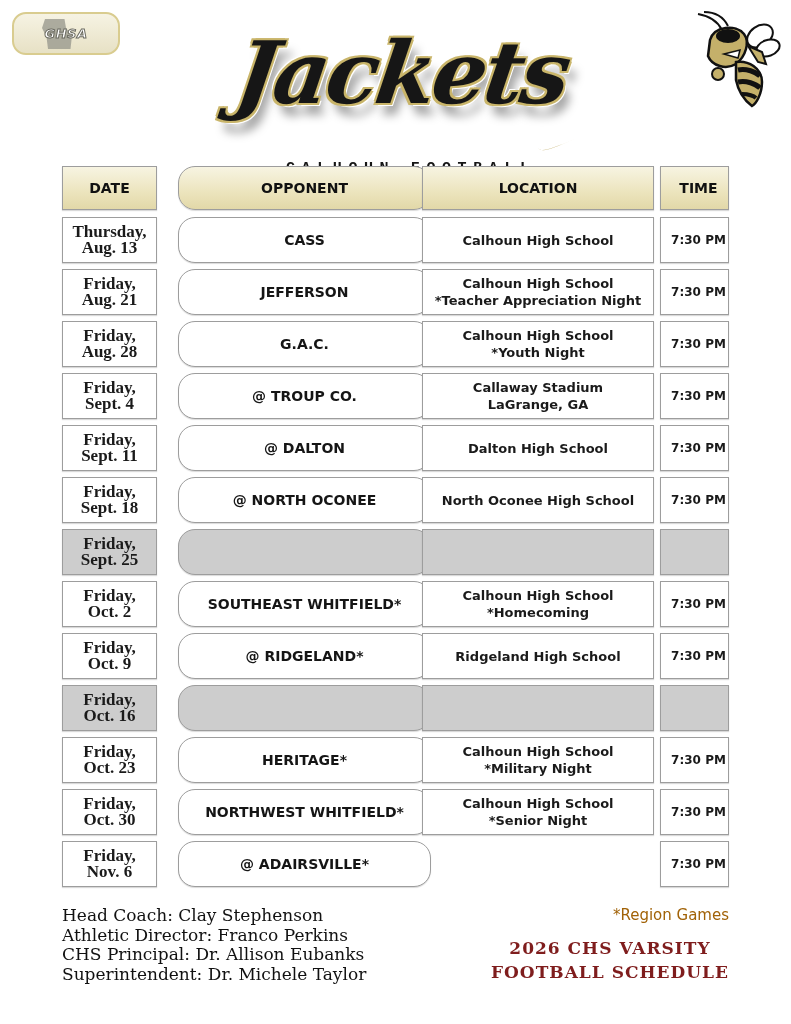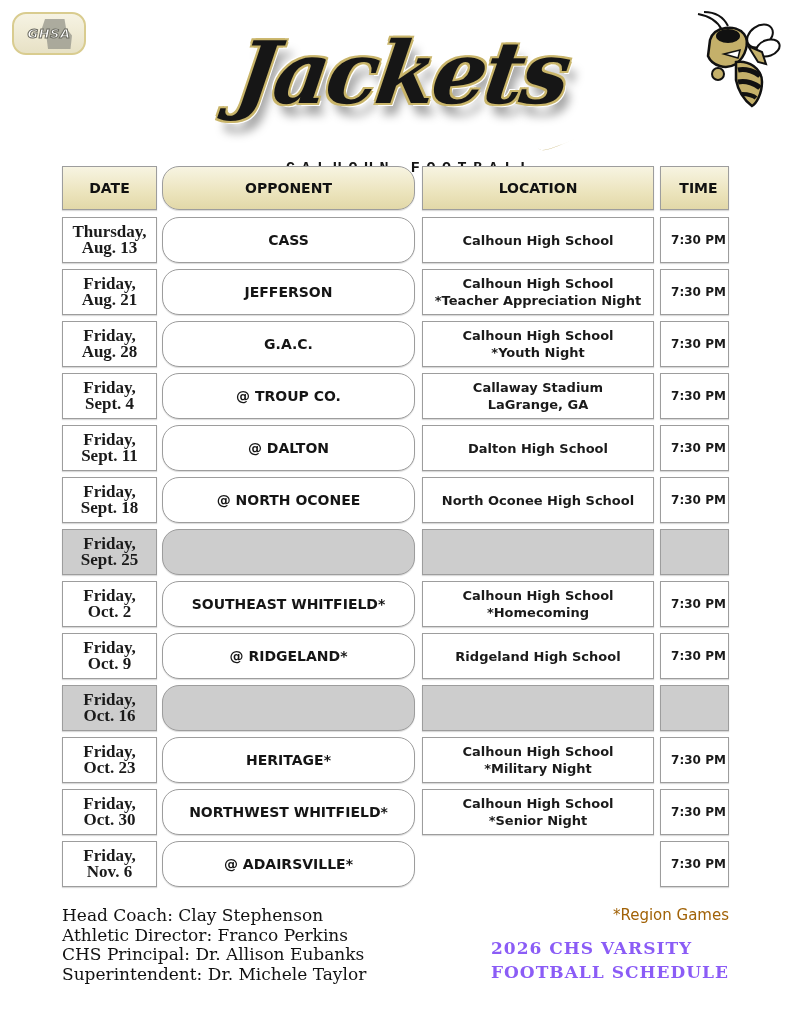--- a/index.html
+++ b/index.html
@@ -1,19 +1,19 @@
 <!DOCTYPE html>
 <html><head>
 <meta charset="utf-8">
 <style>
   html, body { margin: 0; padding: 0; background: #ffffff; }
   body { width: 791px; height: 1024px; position: relative; overflow: hidden; font-family: "DejaVu Sans", sans-serif; color: #111; }
 
   
-  .ghsa-logo { position: absolute; left: 12px; top: 12px; width: 74px; height: 43px; border-radius: 14px;
+  .ghsa-logo { position: absolute; left: 12px; top: 12px; width: 108px; height: 43px; border-radius: 14px;
     border: 2px solid #d9cc8f; background: linear-gradient(#f6f3e3, #e7e1c5); box-sizing: border-box;
     display: flex; align-items: center; justify-content: center; }
   .ghsa-logo .state { position: absolute; width: 30px; height: 30px; background: #9a9a8e; left: 28px; top: 5px;
     clip-path: polygon(10% 0, 75% 0, 80% 30%, 100% 55%, 95% 100%, 20% 100%, 15% 60%, 0 30%); opacity: 0.8; }
   .ghsa-logo .txt { position: relative; font-family: "DejaVu Sans", sans-serif; font-weight: bold; font-style: italic;
     font-size: 13px; color: #fff; -webkit-text-stroke: 1px #6a6a60; letter-spacing: 0.5px; }
 
   .jackets-title { position: absolute; left: 232px; top: 14px; width: 340px; height: 118px; text-align: center;
     font-family: "DejaVu Serif", serif; font-style: italic; font-weight: bold; font-size: 86px; line-height: 118px;
     color: #161616; letter-spacing: -3px;
@@ -26,36 +26,36 @@
 
   .mascot { position: absolute; left: 690px; top: 10px; width: 92px; height: 98px; }
 
   
   .sched { position: absolute; left: 62px; top: 166px; width: 667px; }
   .row { position: absolute; left: 0; height: 46px; width: 625px; }
   .cell { position: absolute; top: 0; height: 46px; box-sizing: border-box; border: 1px solid #9d9d9d;
     box-shadow: 0 1px 1px rgba(0,0,0,0.15); background: #fff; display: flex; flex-direction: column;
     align-items: center; justify-content: center; text-align: center; }
   .c-date { left: 0; width: 95px; }
-  .c-opp { left: 100px; width: 253px; border-radius: 17px; }
+  .c-opp { left: 116px; width: 253px; border-radius: 17px; }
   .c-loc { left: 360px; width: 232px; }
   .c-time { left: 598px; width: 69px; padding-left: 8px; }
   .hdr .cell { background: linear-gradient(#f7f4e2 0%, #ece4bd 60%, #e2d8a8 100%); height: 44px; }
   .hdr .cell span { font-weight: bold; font-size: 14px; color: #111; }
   .bye .cell { background: #cdcdcd; }
   .date-line { font-weight: bold; font-size: 17px; line-height: 16px; color: #1a1a1a; font-family: Liberation Serif, serif; }
   .opp-text { font-weight: bold; font-size: 14px; color: #151515; }
   .loc-line { font-weight: bold; font-size: 13px; line-height: 17px; color: #1a1a1a; }
   .time-text { font-weight: bold; font-size: 12px; color: #1a1a1a; }
 
   
   .staff { position: absolute; left: 62px; top: 906px; font-family: "DejaVu Serif", serif; font-size: 17px; line-height: 19.5px; color: #111; }
   .region-note { position: absolute; right: 62px; top: 906px; font-size: 15px; color: #a16207; }
-  .season-title { position: absolute; right: 62px; top: 936px; text-align: left; font-family: "DejaVu Serif", serif; font-weight: bold;
-    font-size: 17px; line-height: 24px; letter-spacing: 1px; color: #8b5cf6; }
+  .season-title { position: absolute; right: 62px; top: 936px; text-align: center; font-family: "DejaVu Serif", serif; font-weight: bold;
+    font-size: 17px; line-height: 24px; letter-spacing: 1px; color: #7f1d1d; }
 </style>
 </head>
 <body>
 
 <div class="ghsa-logo">
   <div class="state"></div>
   <span class="txt">GHSA</span>
 </div>
 
 <div class="jackets-title">Jackets</div>

